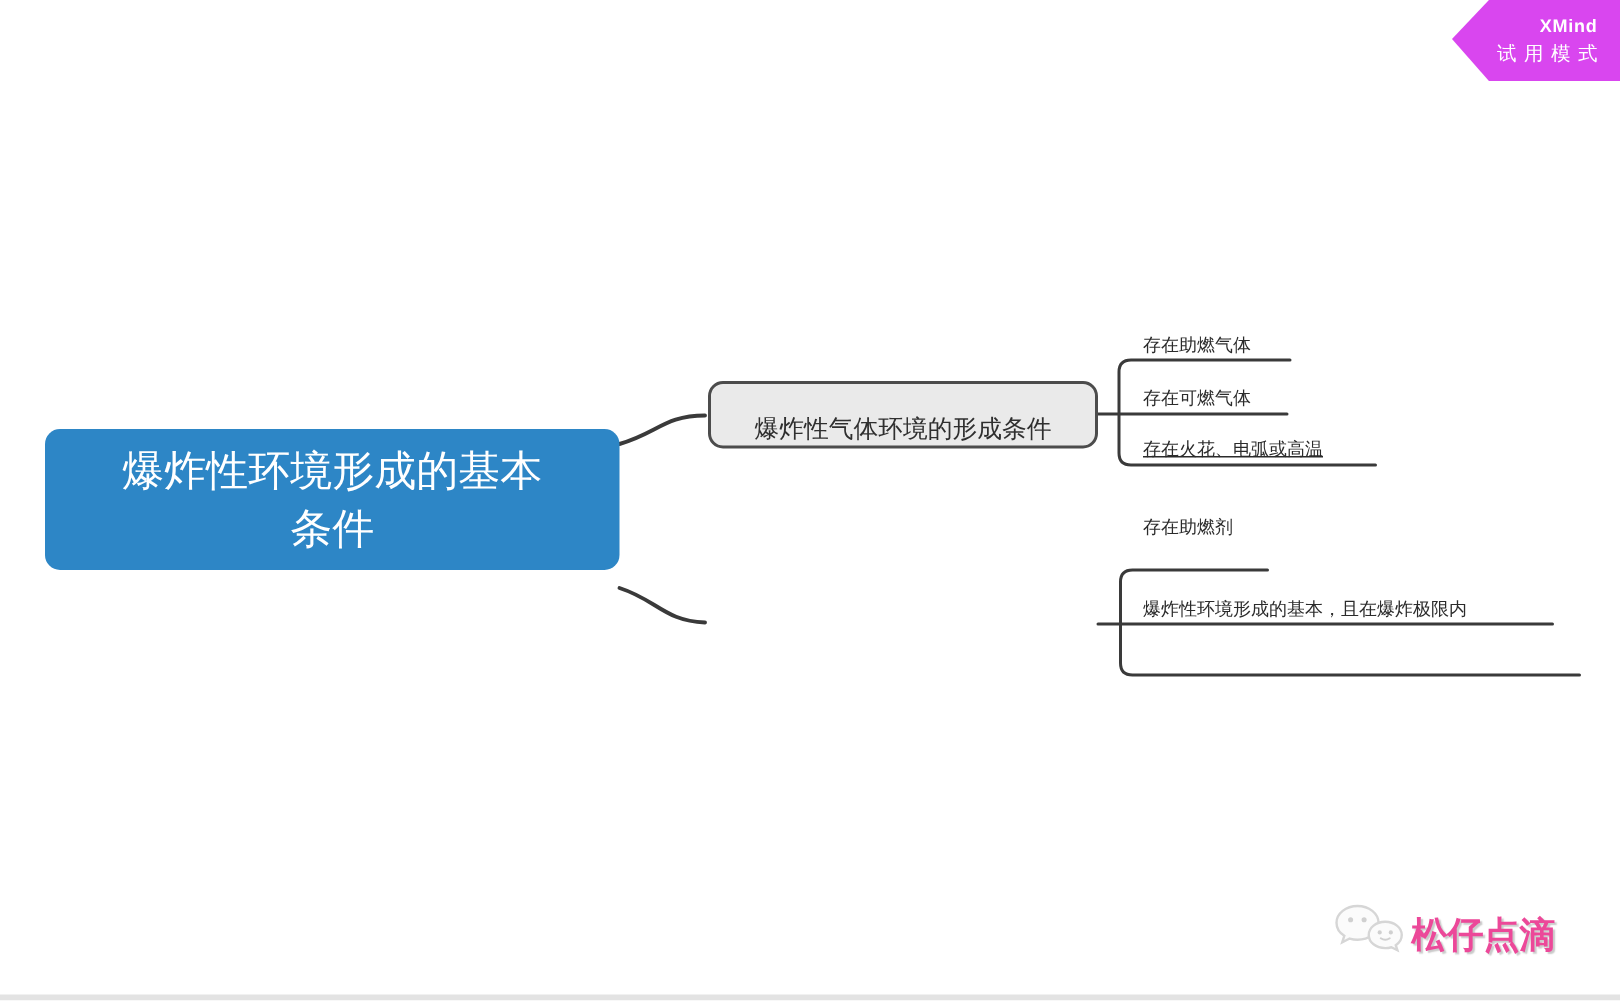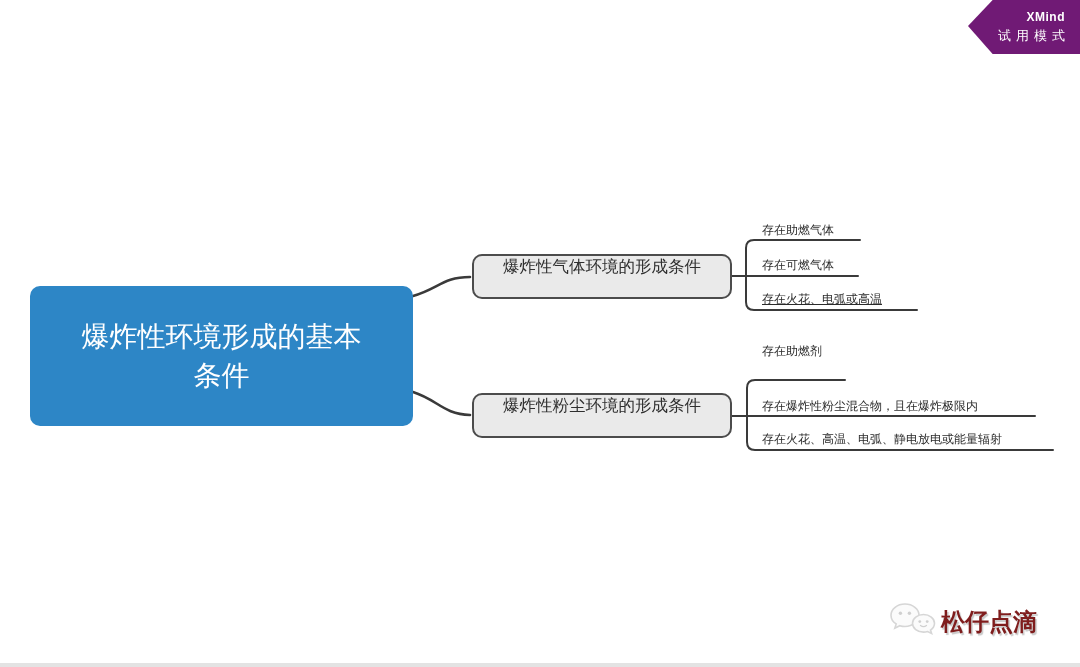--- a/index.html
+++ b/index.html
@@ -19,21 +19,21 @@
   }
   svg.connectors {
     position: absolute;
     left: 0; top: 0;
     width: 1080px; height: 667px;
     pointer-events: none;
   }
   .root-node {
     position: absolute;
     left: 30px; top: 286px;
-    width: 383px; height: 140px;
+    width: 383px; height: 94px;
     background: #2d86c6;
     border-radius: 10px;
     display: flex;
     align-items: center;
     justify-content: center;
     text-align: center;
     color: #ffffff;
     font-size: 28px;
     line-height: 39px;
     white-space: pre-line;
@@ -41,21 +41,21 @@
   }
   .branch-node {
     position: absolute;
     left: 472px;
     width: 260px; height: 45px;
     background: #eaeaea;
     border: 2px solid #4c4c4c;
     border-radius: 10px;
     box-sizing: border-box;
     display: flex;
-    align-items: flex-start;
+    align-items: flex-end;
     justify-content: center;
     color: #2f2f2f;
     font-size: 16.5px;
     cursor: default;
   }
   .branch-1 { top: 254px; }
   .branch-2 { top: 393px; }
   .leaf {
     position: absolute;
     left: 762px;
@@ -69,21 +69,21 @@
   .leaf-1-1 { top: 221px; }
   .leaf-1-2 { top: 256px; }
   .leaf-1-3 { top: 290px; text-decoration: underline; }
   .leaf-2-1 { top: 342px; }
   .leaf-2-2 { top: 397px; }
   .leaf-2-3 { top: 430px; }
   .trial-ribbon {
     position: absolute;
     right: 0; top: 0;
     width: 112px; height: 54px;
-    background: #701a75;
+    background: #d946ef;
     clip-path: polygon(0 48%, 22% 0, 100% 0, 100% 100%, 22% 100%);
     display: flex;
     flex-direction: column;
     align-items: flex-end;
     justify-content: center;
     color: #ffffff;
     padding-right: 15px;
     box-sizing: border-box;
     filter: drop-shadow(0 1px 2px rgba(0,0,0,0.15));
     cursor: pointer;
@@ -102,21 +102,21 @@
   .watermark {
     position: absolute;
     left: 888px; top: 601px;
     display: flex;
     align-items: center;
     gap: 5px;
   }
   .watermark .wm-text {
     font-size: 24px;
     font-weight: bold;
-    color: #7f1d1d;
+    color: #ec4899;
     text-shadow: 1.5px 1.5px 1px #c9c9c9, -0.5px -0.5px 0 #ffffff;
     white-space: nowrap;
   }
   .bottom-strip {
     position: absolute;
     left: 0; bottom: 0;
     width: 100%; height: 4px;
     background: #e3e3e3;
   }
 </style>
@@ -138,31 +138,27 @@
   </svg>
 
   <div class="root-node">
     <span>爆炸性环境形成的基本
 条件</span>
   </div>
 
   <div class="branch-node branch-1">
     <span>爆炸性气体环境的形成条件</span>
   </div>
-  <div class="branch-node branch-2">
-    <span>爆炸性粉尘环境的形成条件</span>
-  </div>
 
   <div class="leaf leaf-1-1">存在助燃气体</div>
   <div class="leaf leaf-1-2">存在可燃气体</div>
   <div class="leaf leaf-1-3">存在火花、电弧或高温</div>
 
   <div class="leaf leaf-2-1">存在助燃剂</div>
-  <div class="leaf leaf-2-2">存在爆炸性粉尘混合物，且在爆炸极限内</div>
-  <div class="leaf leaf-2-3">存在火花、高温、电弧、静电放电或能量辐射</div>
+  <div class="leaf leaf-2-2">爆炸性环境形成的基本，且在爆炸极限内</div>
 
   <div class="trial-ribbon">
     <span class="brand">XMind</span>
     <span class="mode">试用模式</span>
   </div>
 
   <div class="watermark">
     <span>
       <svg width="48" height="38" viewBox="0 0 48 38" xmlns="http://www.w3.org/2000/svg">
         <g fill="#fbfbfb" stroke="#d6d6d6" stroke-width="1.6">

